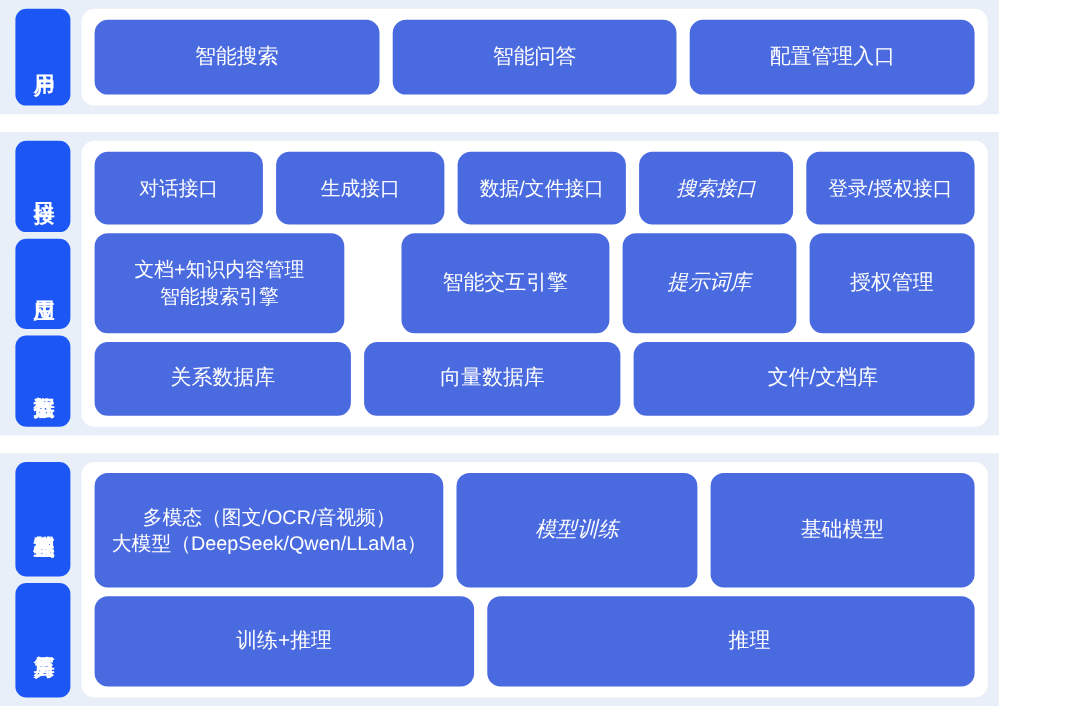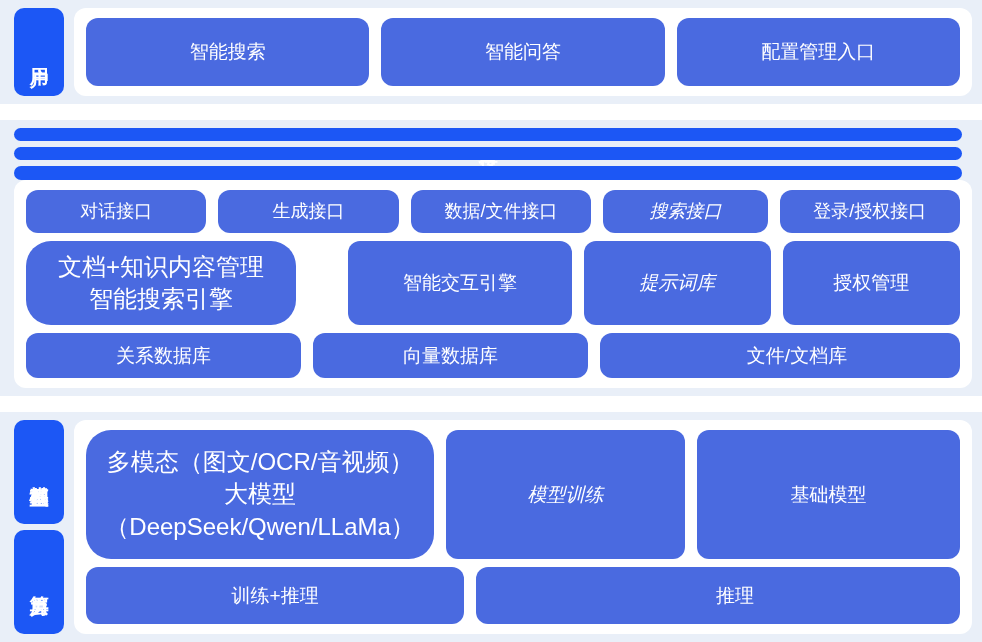--- a/index.html
+++ b/index.html
@@ -8,37 +8,37 @@
   }
   body {
     width: 982px;
     height: 642px;
     background: #ffffff;
     font-family: "Liberation Sans", "DejaVu Sans", sans-serif;
     overflow: hidden;
   }
 
   #diagram {
-    width: 982px;
+    width: 908px;
     height: 642px;
     display: flex;
     flex-direction: column;
     background: #ffffff;
   }
 
   
   .section {
     background: #e9eff8;
     display: flex;
     align-items: stretch;
     box-sizing: border-box;
     padding: 8px 10px 8px 14px;
   }
   .section.user-section   { height: 104px; }
-  .section.mid-section    { height: 276px; flex-direction: column; }
+  .section.mid-section    { height: 276px; }
   .section.bottom-section { height: 230px; }
 
   .band-gap { height: 16px; background: #ffffff; flex: 0 0 auto; }
 
   
   .chip-col {
     flex: 0 0 50px;
     display: flex;
     flex-direction: column;
     justify-content: space-between;
@@ -93,21 +93,21 @@
     justify-content: center;
     text-align: center;
     font-size: 19px;
     line-height: 1.35;
     box-sizing: border-box;
     padding: 6px 10px;
     white-space: pre-line;
     flex: 1 1 0;
   }
   .card.sm  { font-size: 18px; }
-  .card.two-line { font-size: 24px; border-radius: 25px; }
+  .card.two-line { font-size: 18px; }
 
   
   .w-135 { flex-grow: 1.35; }
   .w-120 { flex-grow: 1.20; padding-left: 44px; }
   .w-110 { flex-grow: 1.10; margin-left: 40px; }
   .w-100 { flex-grow: 1.00; }
   .w-090 { flex-grow: 0.90; font-style: italic; }
   .w-085 { flex-grow: 0.85; }
 </style>
 </head>

